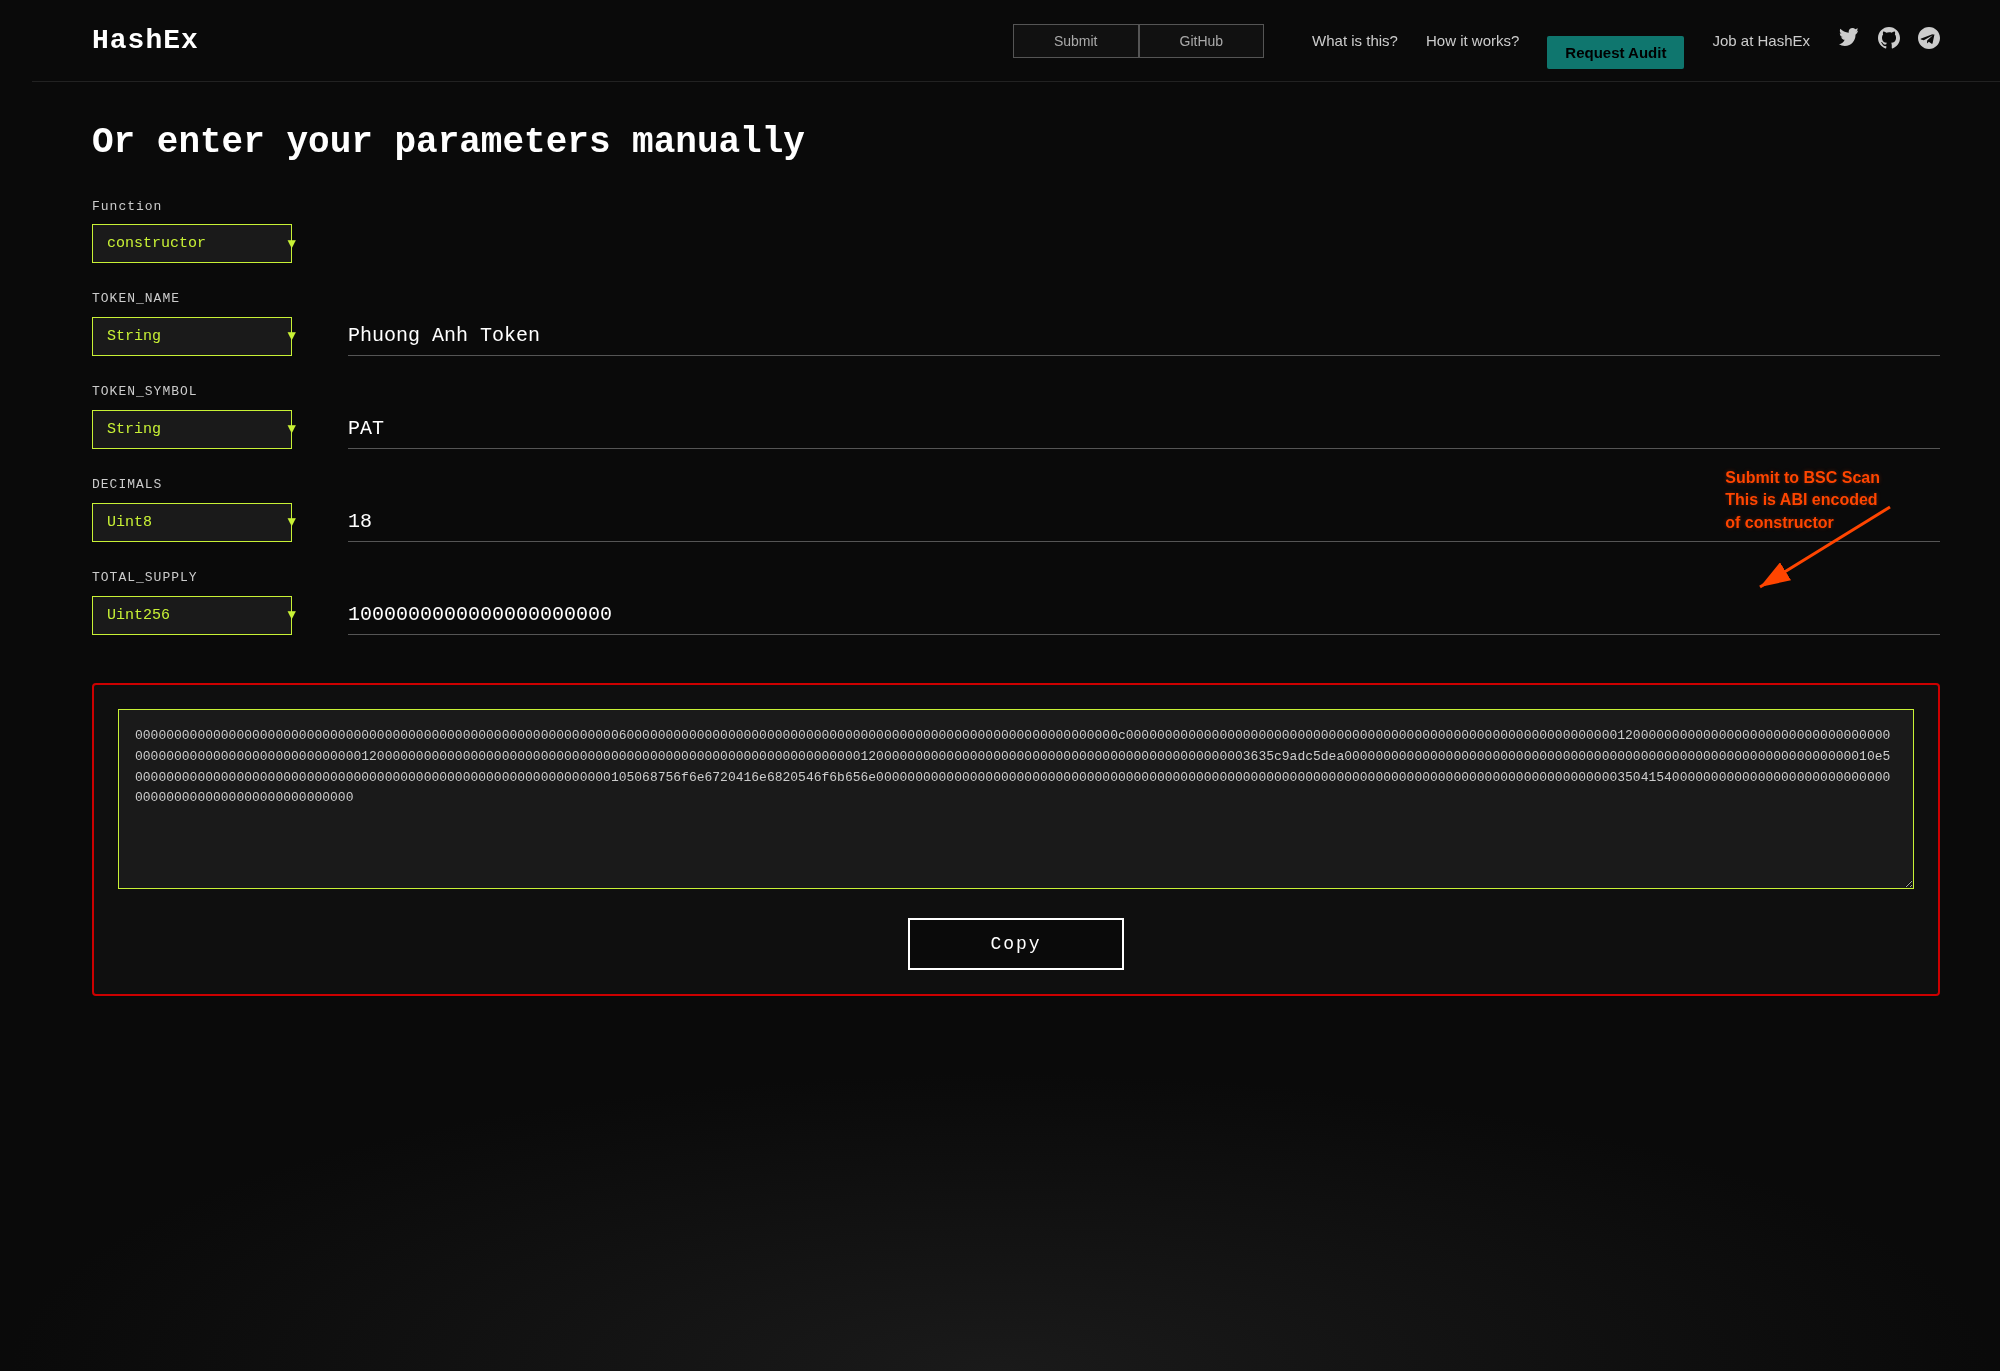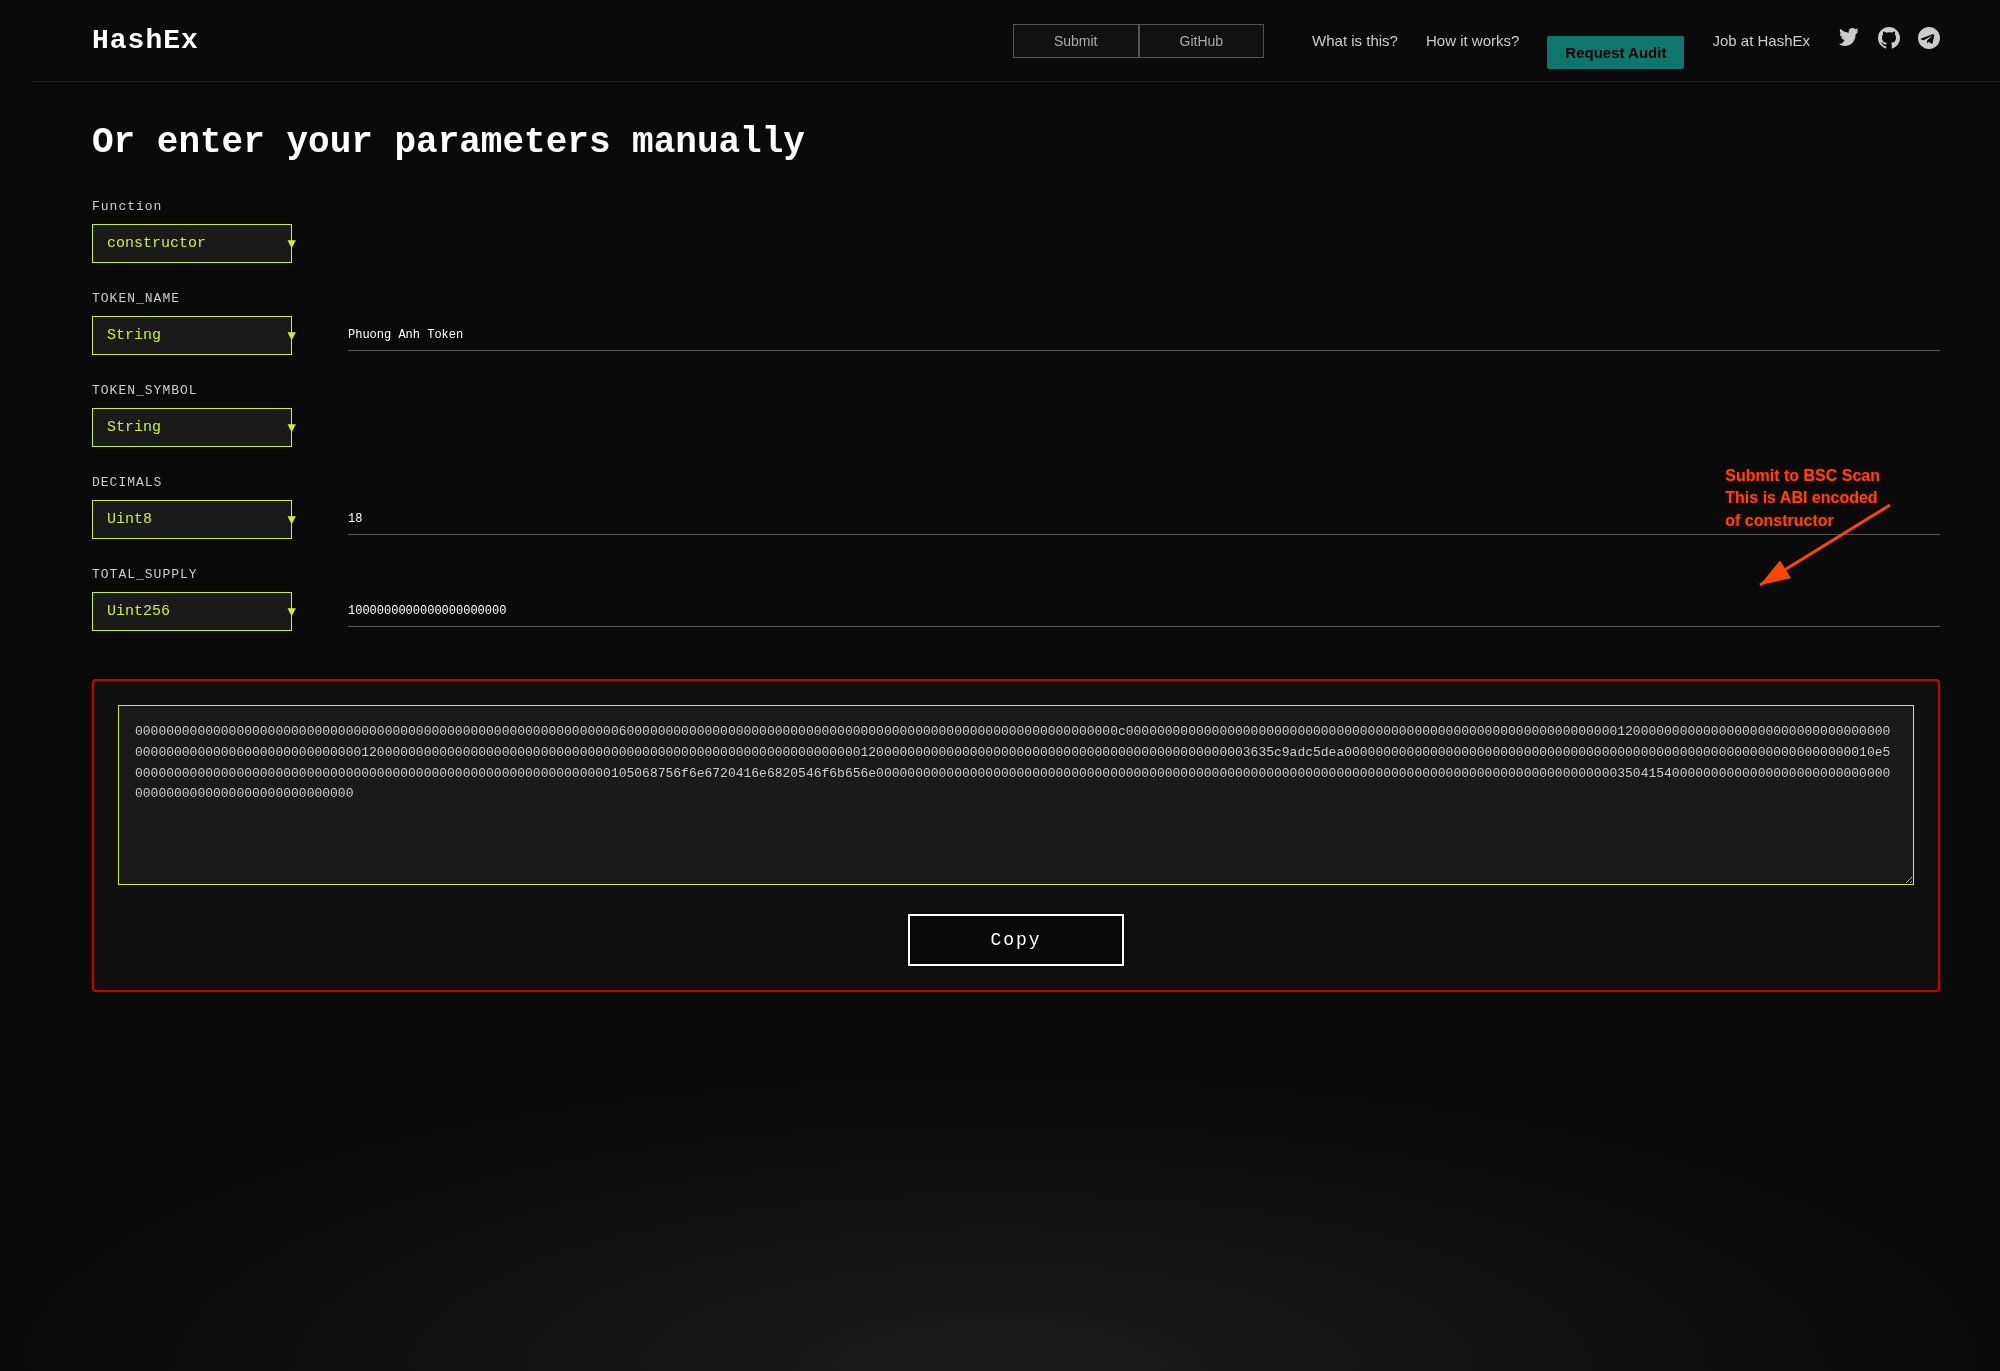--- a/index.html
+++ b/index.html
@@ -144,21 +144,21 @@
       color: #c8f135;
       pointer-events: none;
       font-size: 14px;
     }
 
     .text-input {
       background: transparent;
       border: none;
       border-bottom: 1px solid #555;
       color: #ffffff;
-      font-size: 12px;
+      font-size: 20px;
       font-family: 'Courier New', Courier, monospace;
       padding: 8px 0;
       flex: 1;
       outline: none;
       min-width: 300px;
     }
 
     .annotation-text {
       color: #ff4500;
       font-size: 16px;
@@ -296,20 +296,21 @@
 
     <div class="form-section">
       <div class="field-label">TOKEN_SYMBOL</div>
       <div class="field-row">
         <div class="select-wrapper">
           <select class="select-box">
             <option value="String">String</option>
           </select>
           <span class="select-arrow">▼</span>
         </div>
+        <input type="text" class="text-input" value="PAT" style="">
       </div>
     </div>
 
     <div class="form-section" style="position:relative;">
       <div class="field-label">DECIMALS</div>
       <div class="field-row">
         <div class="select-wrapper">
           <select class="select-box">
             <option value="Uint8">Uint8</option>
           </select>

